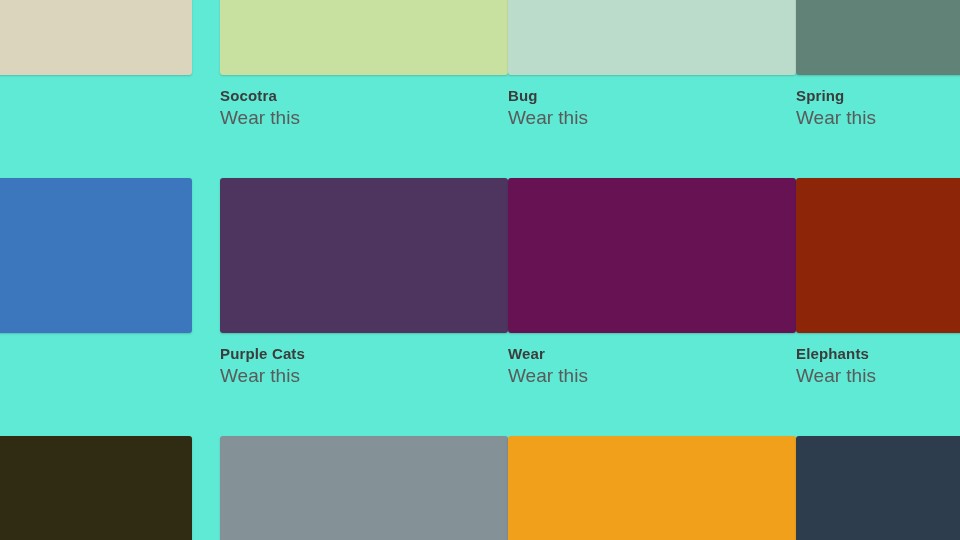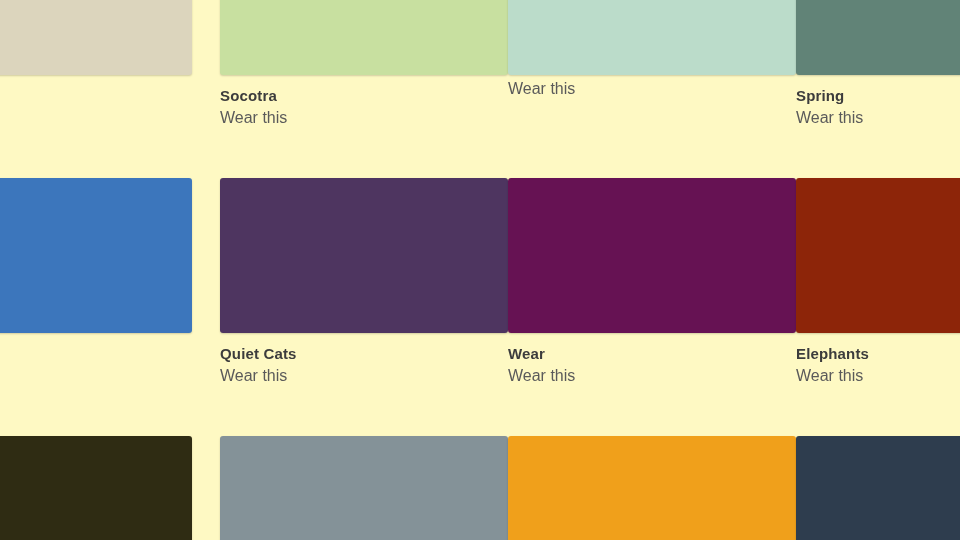--- a/index.html
+++ b/index.html
@@ -9,21 +9,21 @@
     height: 540px;
     overflow: hidden;
     background: #ffffff;
     font-family: "Liberation Sans", sans-serif;
   }
 
   #theme-grid {
     position: relative;
     width: 960px;
     height: 540px;
-    background: #fef9c3;
+    background: #5eead4;
   }
 
   
   .theme-card {
     position: absolute;
     width: 288px;
   }
 
   .swatch {
     width: 288px;
@@ -37,21 +37,21 @@
     font-size: 15px;
     font-weight: bold;
     color: #3c3c3c;
     letter-spacing: 0.15px;
     margin-top: 13px;
     line-height: 16px;
     white-space: nowrap;
   }
 
   .wear-link {
-    font-size: 16px;
+    font-size: 19px;
     font-weight: normal;
     color: #5a5a5a;
     margin-top: 6px;
     line-height: 16px;
     white-space: nowrap;
     cursor: pointer;
   }
 
   
   .col-0 { left: -96px; }
@@ -73,35 +73,36 @@
       <div class="theme-name"></div>
       <div class="wear-link">s</div>
     </div>
     <div class="theme-card col-1 row-0">
       <div class="swatch" style="background-color: rgb(200, 224, 160);"></div>
       <div class="theme-name">Socotra</div>
       <div class="wear-link">Wear this</div>
     </div>
     <div class="theme-card col-2 row-0">
       <div class="swatch" style="background-color: rgb(187, 220, 202);"></div>
+      <div class="theme-name">Bug</div>
       <div class="wear-link">Wear this</div>
     </div>
     <div class="theme-card col-3 row-0">
       <div class="swatch" style="background-color: rgb(97, 131, 119);"></div>
       <div class="theme-name">Spring</div>
       <div class="wear-link">Wear this</div>
     </div>
     <div class="theme-card col-0 row-1">
       <div class="swatch" style="background-color: rgb(60, 118, 188);"></div>
       <div class="theme-name"></div>
       <div class="wear-link">s</div>
     </div>
     <div class="theme-card col-1 row-1">
       <div class="swatch" style="background-color: rgb(78, 53, 96);"></div>
-      <div class="theme-name">Quiet Cats</div>
+      <div class="theme-name">Purple Cats</div>
       <div class="wear-link">Wear this</div>
     </div>
     <div class="theme-card col-2 row-1">
       <div class="swatch" style="background-color: rgb(102, 18, 83);"></div>
       <div class="theme-name">Wear</div>
       <div class="wear-link">Wear this</div>
     </div>
     <div class="theme-card col-3 row-1">
       <div class="swatch" style="background-color: rgb(141, 37, 9);"></div>
       <div class="theme-name">Elephants</div>

